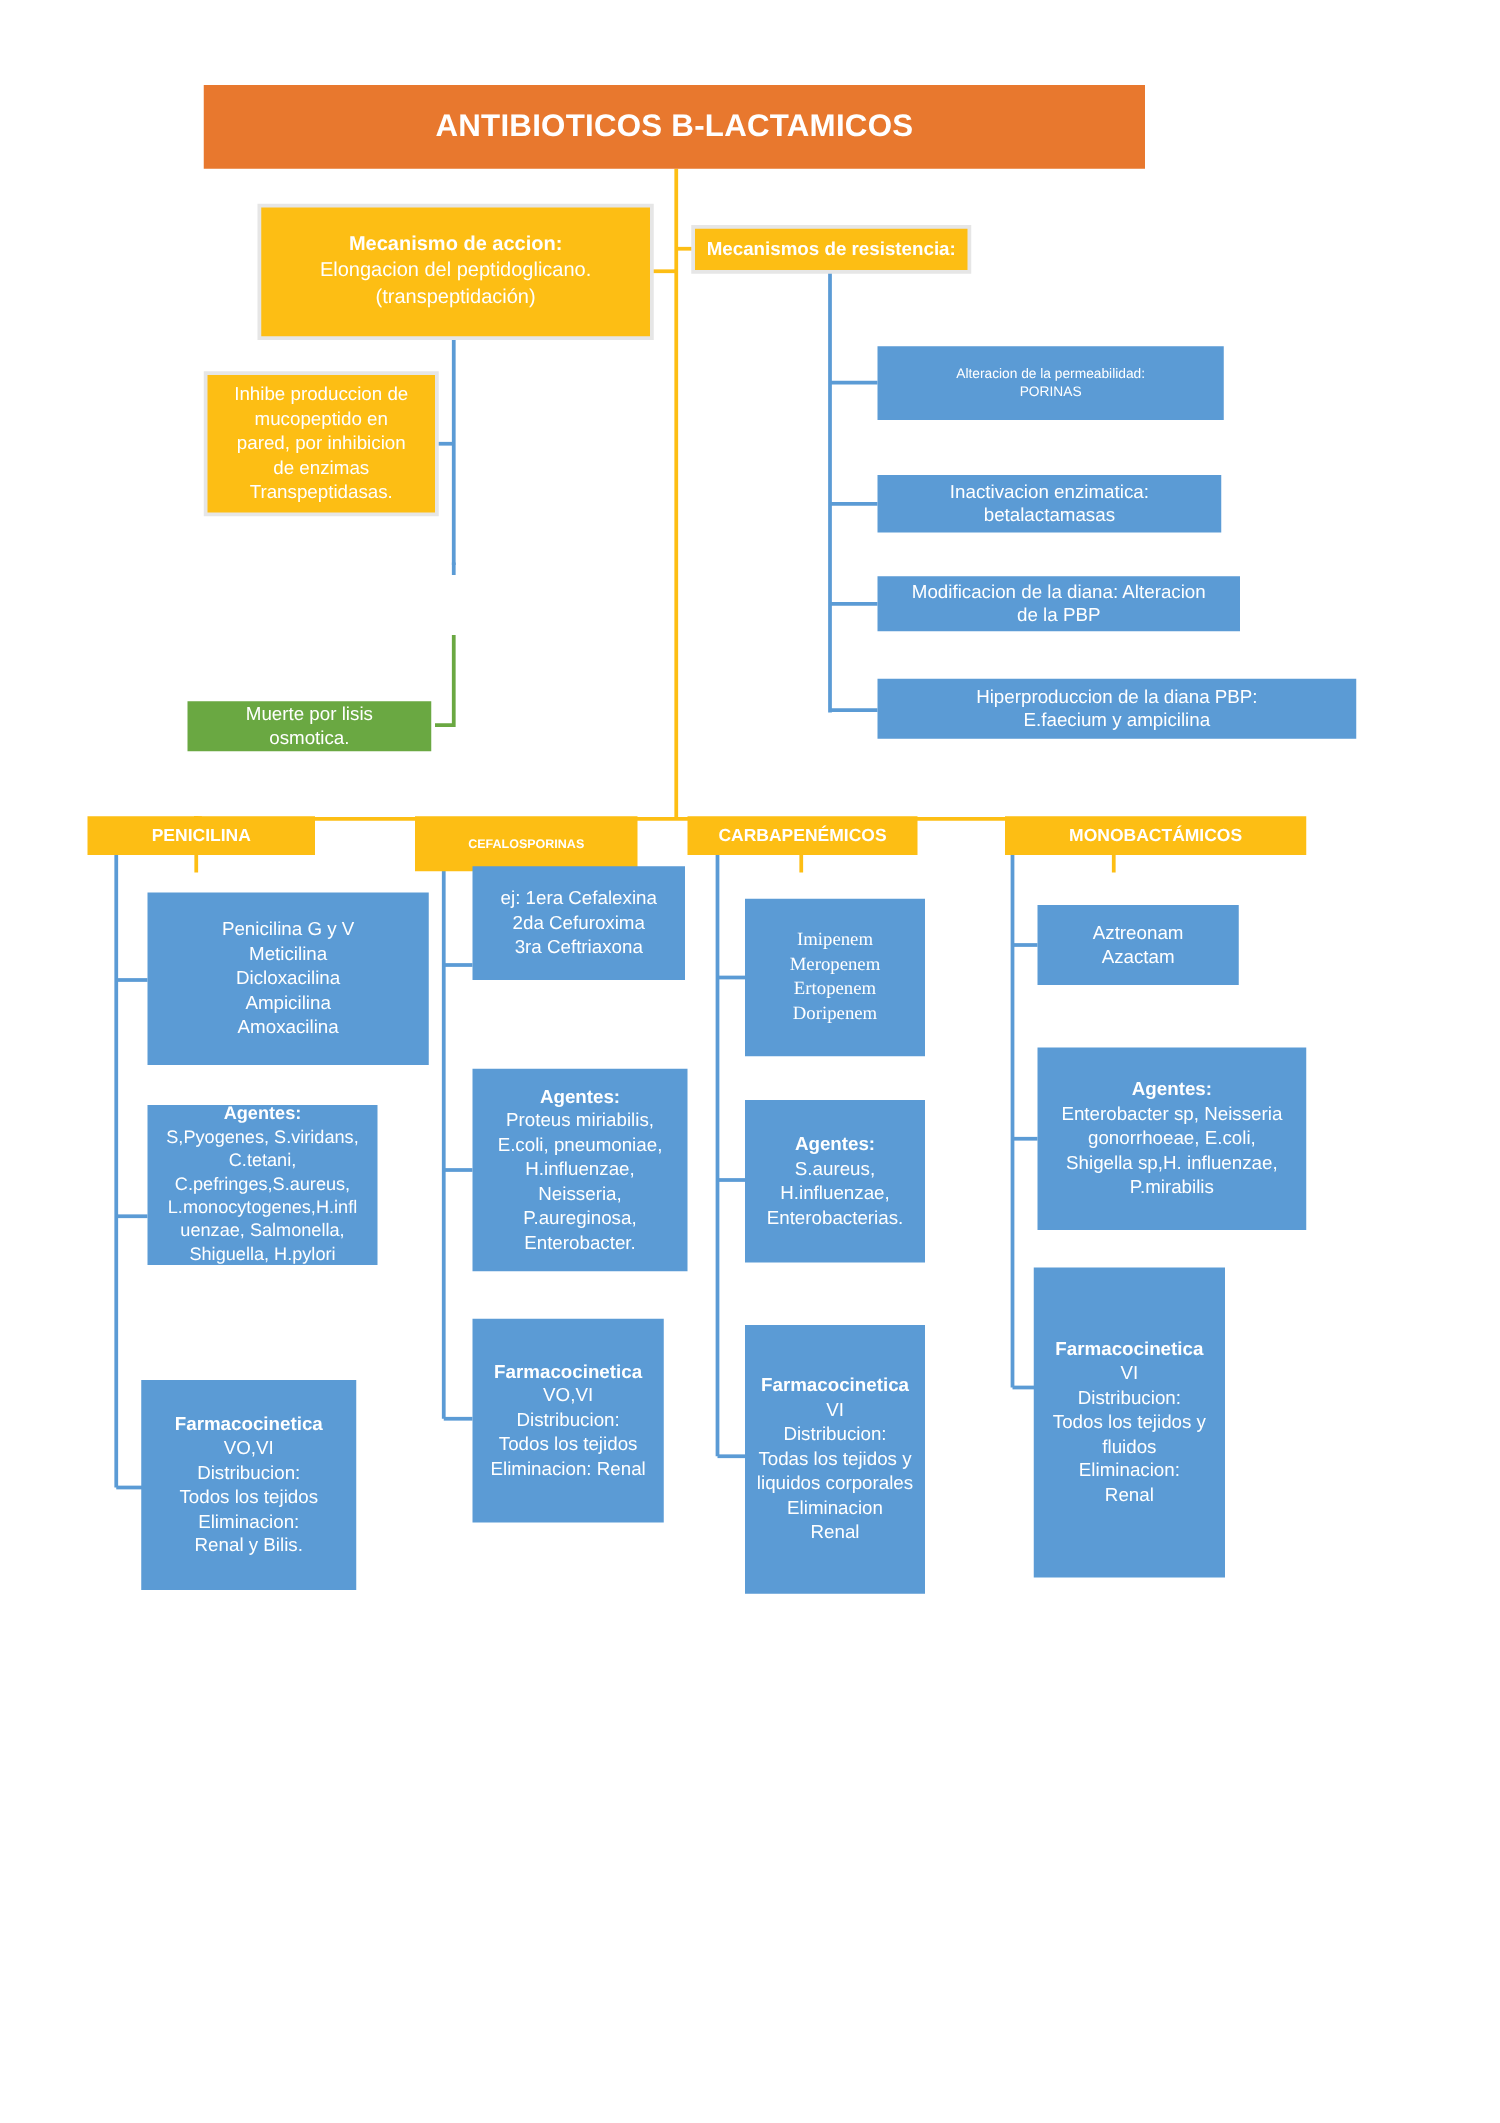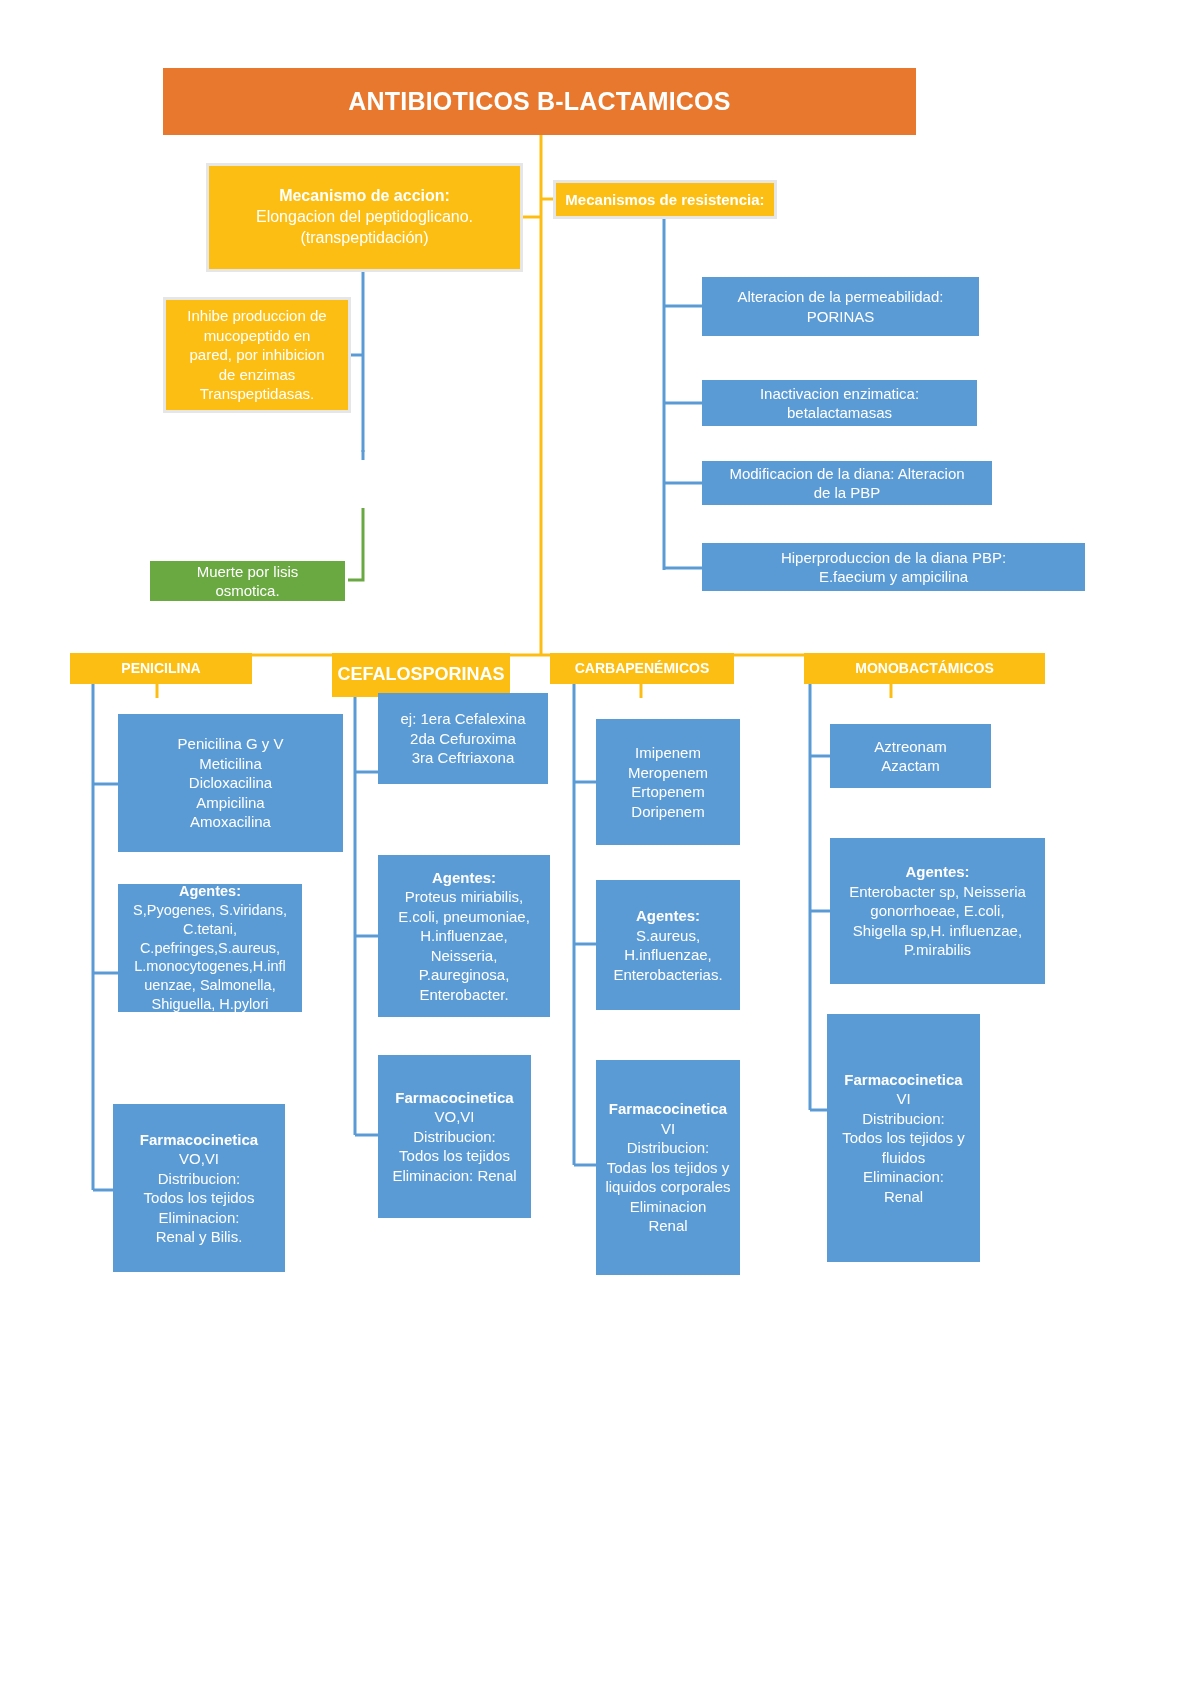--- a/index.html
+++ b/index.html
@@ -149,21 +149,21 @@
     <span class="ln">de enzimas</span>
     <span class="ln">Transpeptidasas.</span>
   </div>
 
 
   <div class="node green" style="left:150px; top:561px; width:195px; height:40px; font-size:15px;">
     <span class="ln">Muerte por lisis</span>
     <span class="ln">osmotica.</span>
   </div>
 
-  <div class="node blue" style="left:702px; top:277px; width:277px; height:59px; font-size:15px;">
+  <div class="node blue" style="left:702px; top:277px; width:277px; height:59px; font-size:11px;">
     <span class="ln">Alteracion de la permeabilidad:</span>
     <span class="ln">PORINAS</span>
   </div>
 
   <div class="node blue" style="left:702px; top:380px; width:275px; height:46px; font-size:15px;">
     <span class="ln">Inactivacion enzimatica:</span>
     <span class="ln">betalactamasas</span>
   </div>
 
   <div class="node blue" style="left:702px; top:461px; width:290px; height:44px; font-size:15px;">
@@ -172,21 +172,21 @@
   </div>
 
   <div class="node blue" style="left:702px; top:543px; width:383px; height:48px; font-size:15px;">
     <span class="ln">Hiperproduccion de la diana PBP:</span>
     <span class="ln">E.faecium y ampicilina</span>
   </div>
 
   <div class="node yellow-plain" style="left:70px; top:653px; width:182px; height:31px; font-size:14px; font-weight:bold;">
     <span class="ln">PENICILINA</span>
   </div>
-  <div class="node yellow-plain" style="left:332px; top:653px; width:178px; height:44px; font-size:18px; font-weight:bold;">
+  <div class="node yellow-plain" style="left:332px; top:653px; width:178px; height:44px; font-size:10px; font-weight:bold;">
     <span class="ln">CEFALOSPORINAS</span>
   </div>
   <div class="node yellow-plain" style="left:550px; top:653px; width:184px; height:31px; font-size:14px; font-weight:bold;">
     <span class="ln">CARBAPENÉMICOS</span>
   </div>
   <div class="node yellow-plain" style="left:804px; top:653px; width:241px; height:31px; font-size:14px; font-weight:bold;">
     <span class="ln">MONOBACTÁMICOS</span>
   </div>
 
   <div class="node blue" style="left:118px; top:714px; width:225px; height:138px; font-size:15px;">
@@ -233,21 +233,21 @@
   </div>
 
   <div class="node blue" style="left:378px; top:1055px; width:153px; height:163px; font-size:15px;">
     <span class="ln bold">Farmacocinetica</span>
     <span class="ln">VO,VI</span>
     <span class="ln">Distribucion:</span>
     <span class="ln">Todos los tejidos</span>
     <span class="ln">Eliminacion: Renal</span>
   </div>
 
-  <div class="node blue" style="left:596px; top:719px; width:144px; height:126px; font-size:15px;">
+  <div class="node blue" style="left:596px; top:719px; width:144px; height:126px; font-size:15px;font-family:Liberation Serif, serif;">
     <span class="ln">Imipenem</span>
     <span class="ln">Meropenem</span>
     <span class="ln">Ertopenem</span>
     <span class="ln">Doripenem</span>
   </div>
 
   <div class="node blue" style="left:596px; top:880px; width:144px; height:130px; font-size:15px;">
     <span class="ln bold">Agentes:</span>
     <span class="ln">S.aureus,</span>
     <span class="ln">H.influenzae,</span>

